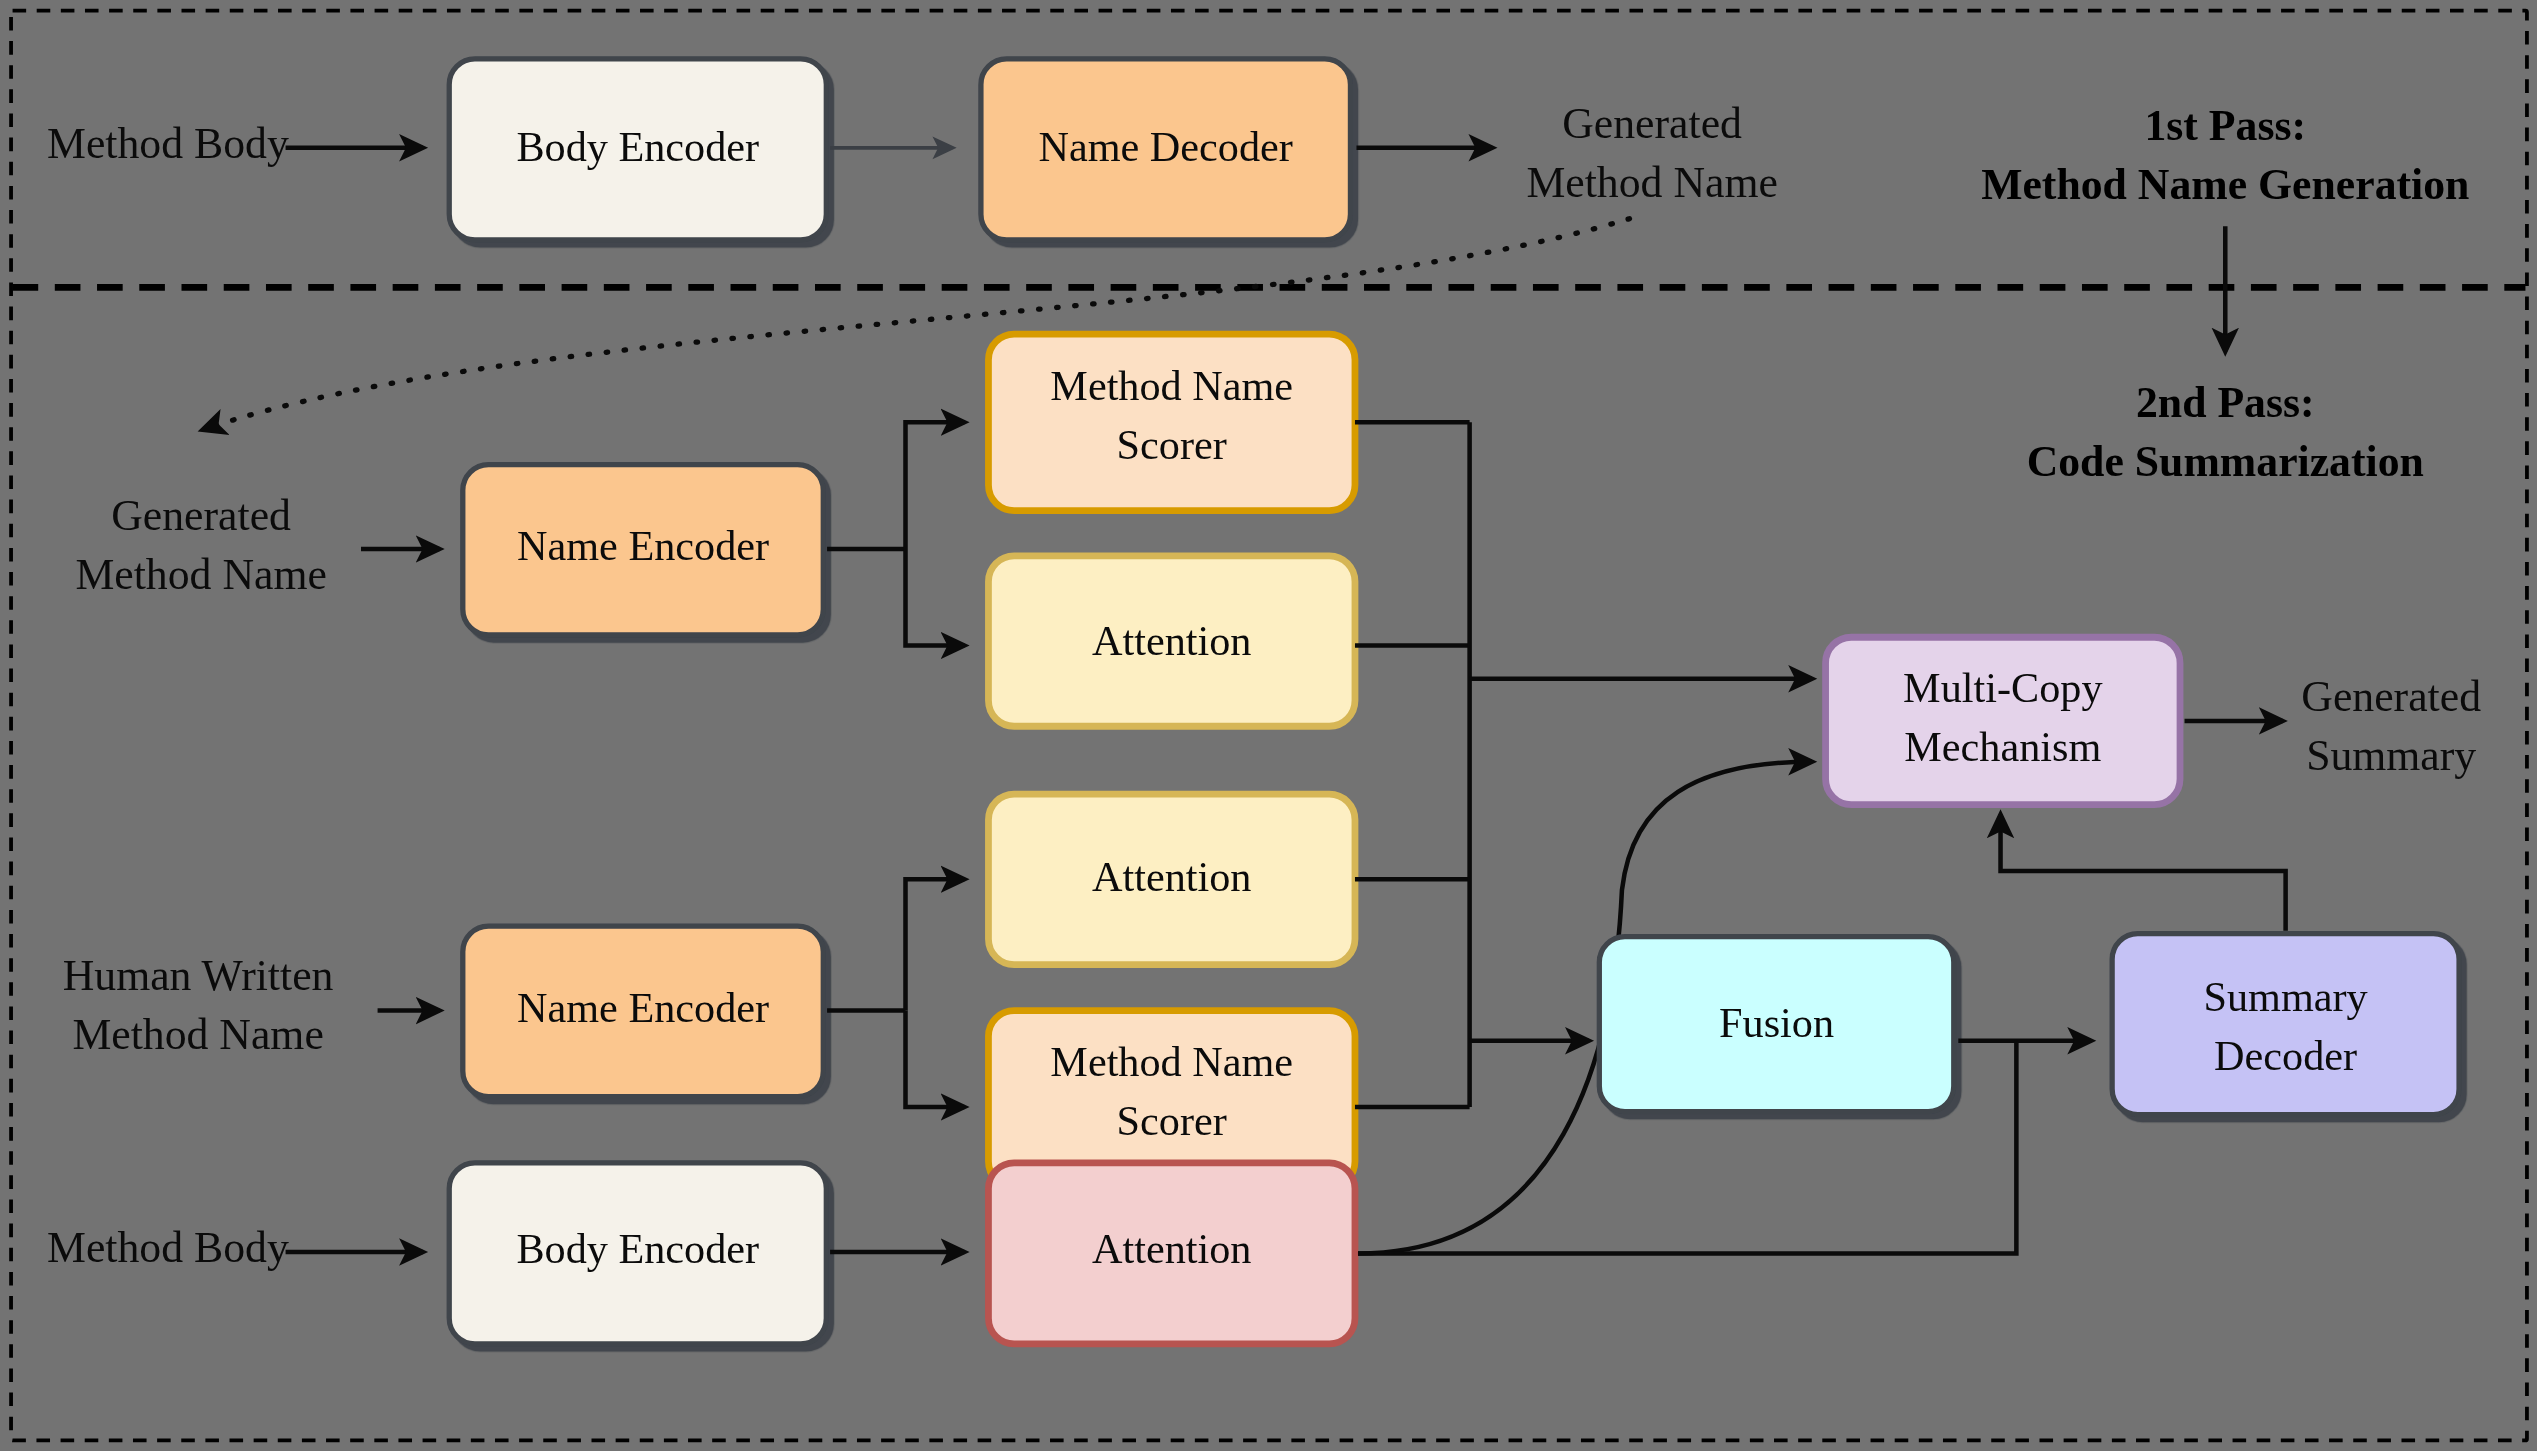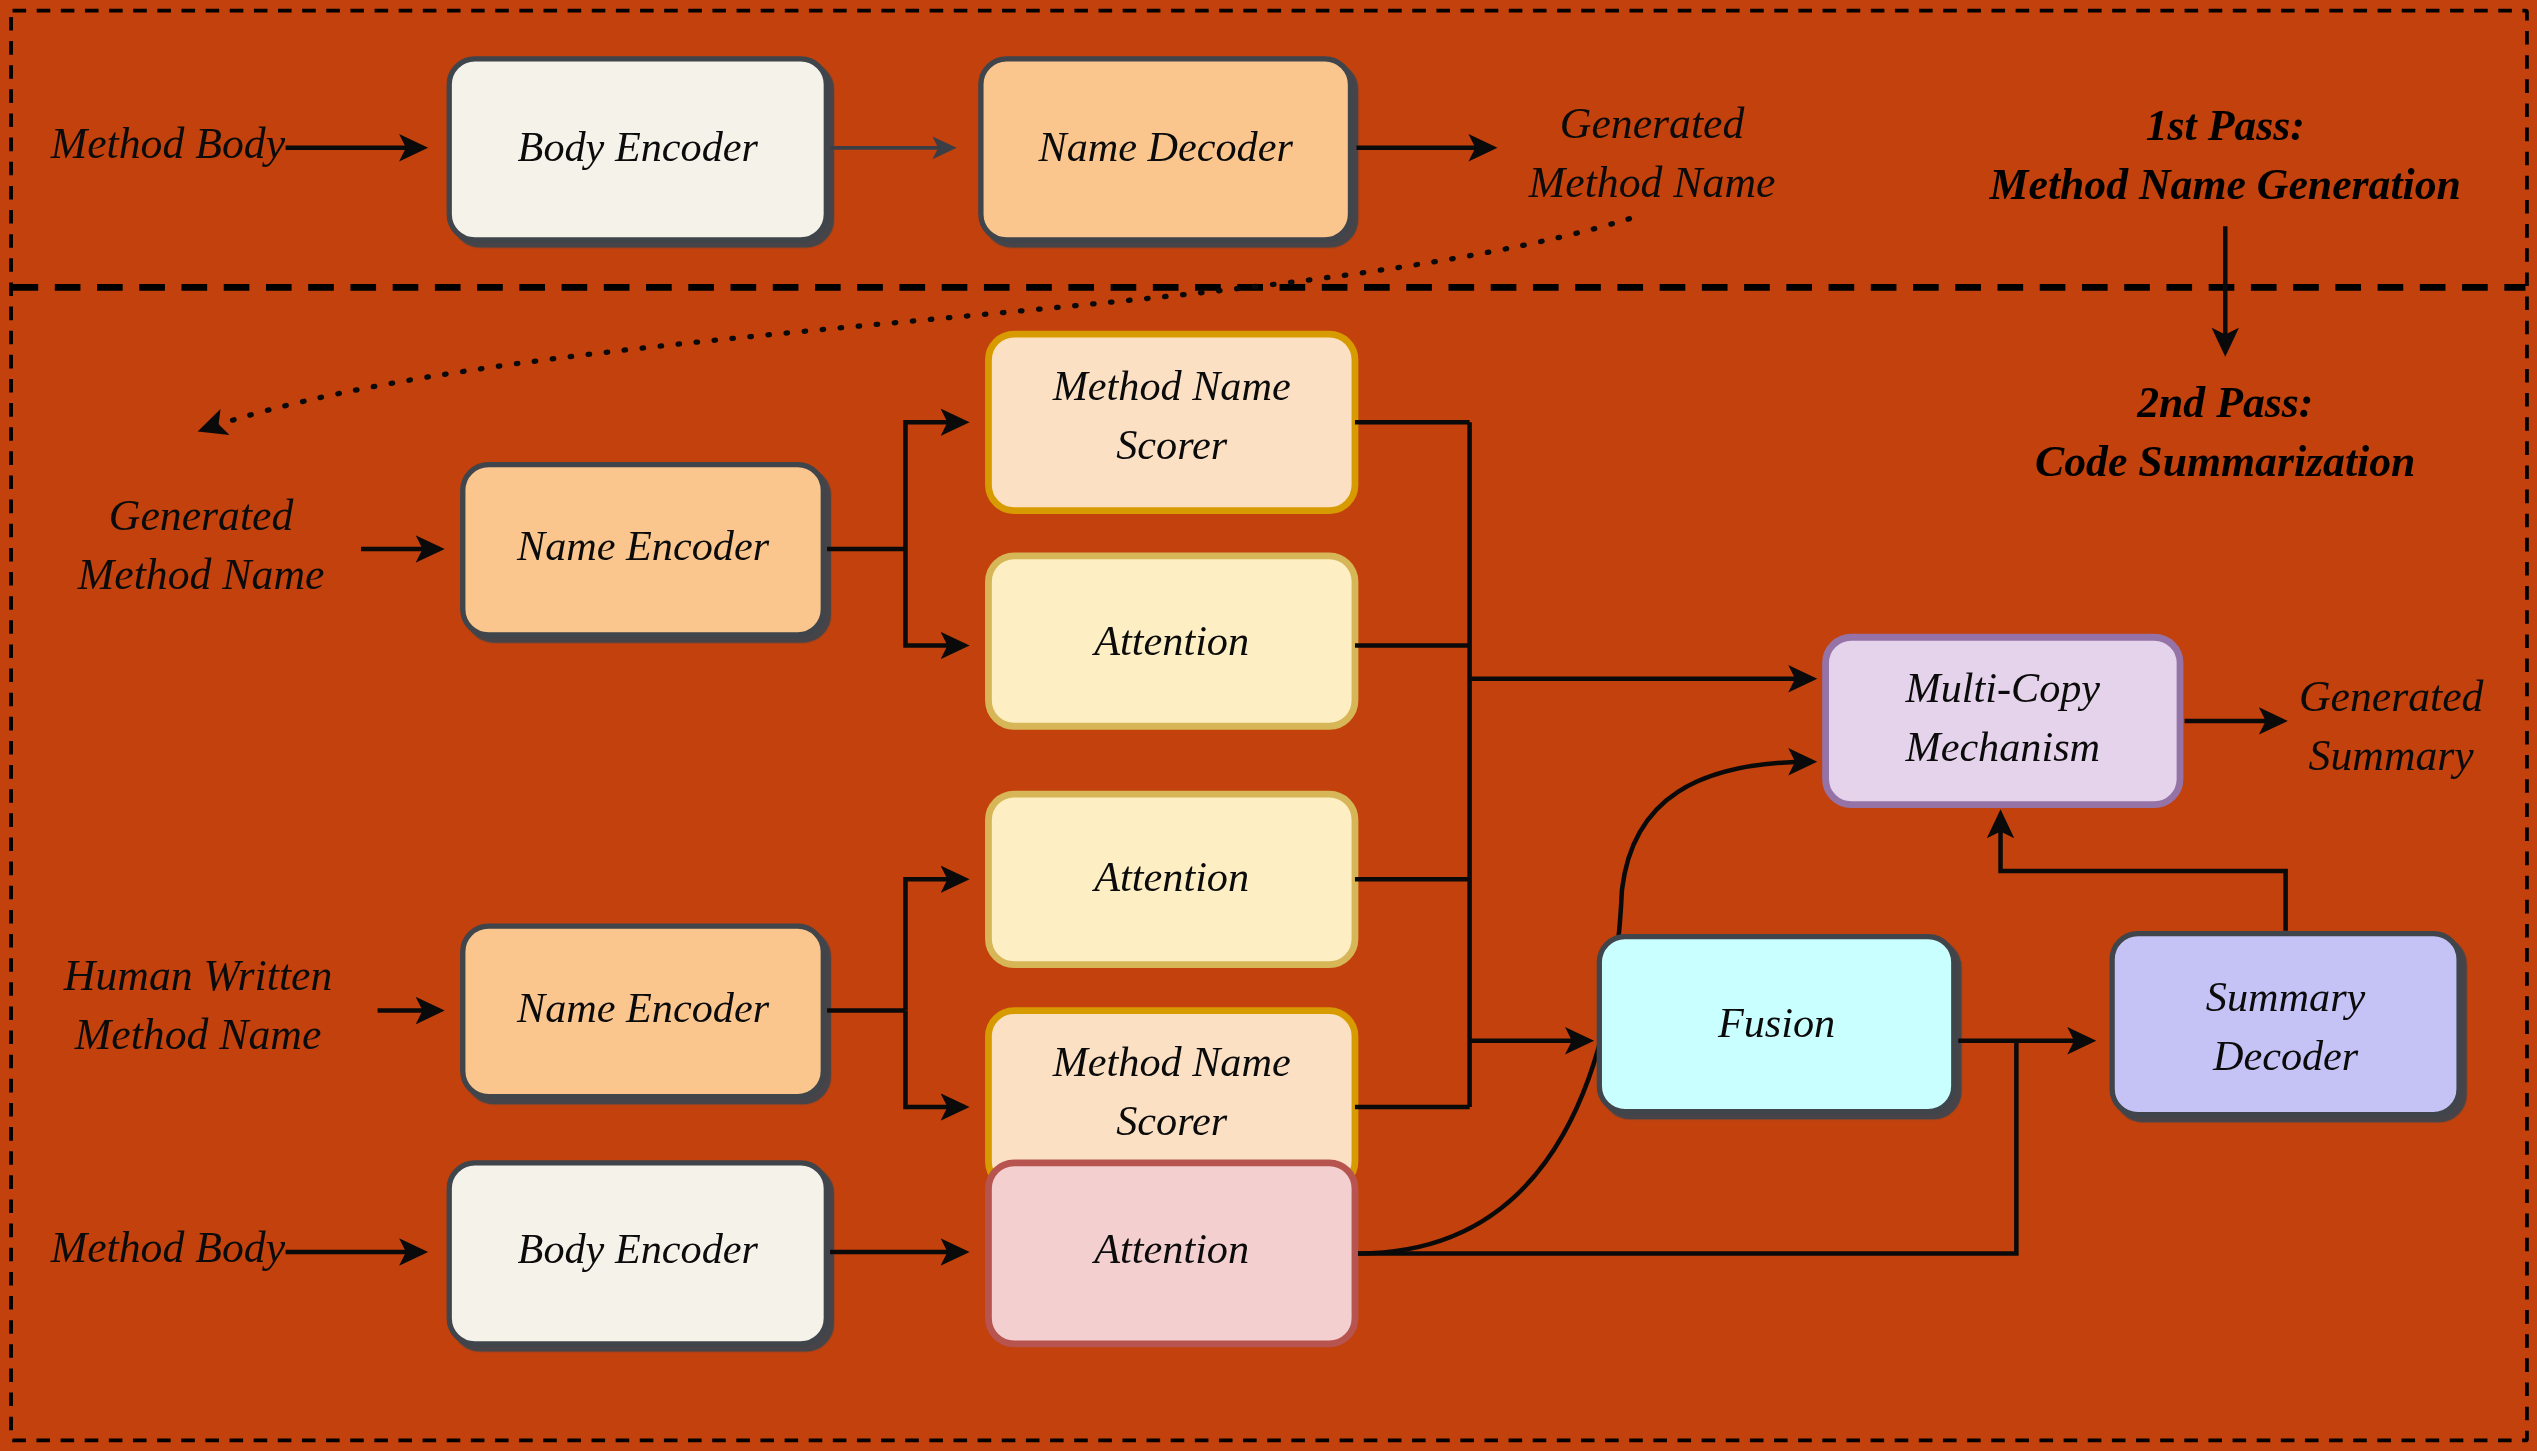--- a/index.html
+++ b/index.html
@@ -7,23 +7,22 @@
     padding: 0;
     background: #ffffff;
   }
   body {
     font-family: "Liberation Serif", "DejaVu Serif", serif;
   }
   #stage {
     position: relative;
     width: 2538px;
     height: 1451px;
-    background: #c2410c;
+    background: #737373;
     overflow: hidden;
-    font-style: italic;
   }
   svg#diagram {
     position: absolute;
     left: 0;
     top: 0;
     width: 2538px;
     height: 1451px;
   }
   .node-label {
     font-family: "Liberation Serif", "DejaVu Serif", serif;

